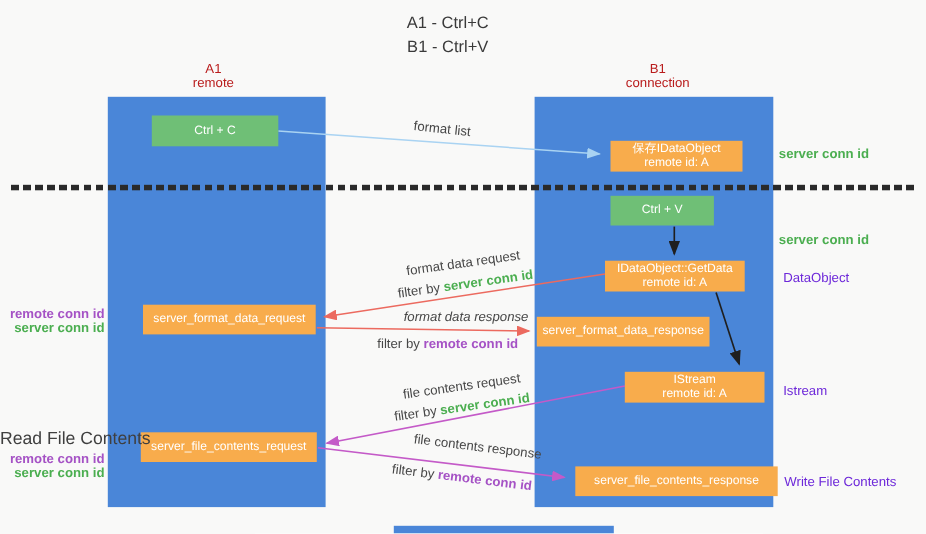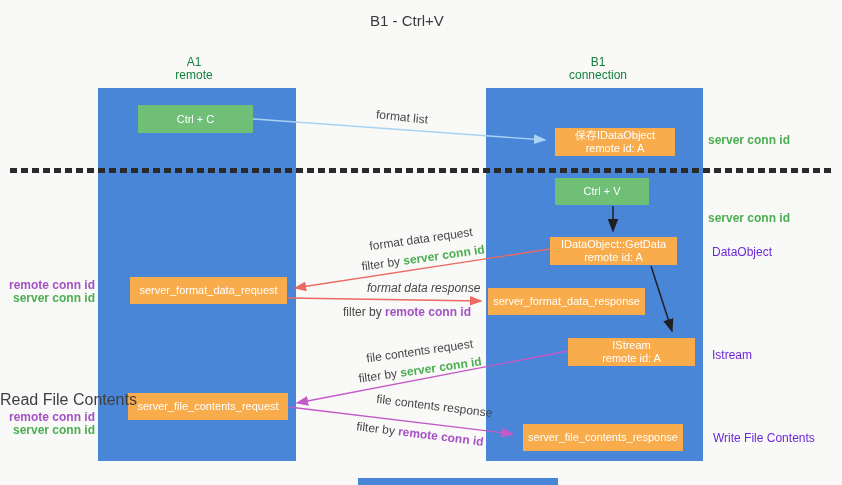--- a/index.html
+++ b/index.html
@@ -7,21 +7,21 @@
     position:relative; width:842px; height:485px;
     background:#f9f9f8; overflow:hidden;
     font-family:"Liberation Sans", sans-serif;
   }
   .title {
     position:absolute; left:257px; top:10px; width:300px;
     text-align:center; font-size:15px; color:#3a3a3a; line-height:22px;
   }
   .col-header {
     position:absolute; width:120px; text-align:center;
-    font-size:12px; color:#15803d; line-height:13px;
+    font-size:12px; color:#b91c1c; line-height:13px;
   }
   .lane { position:absolute; background:#4a86d8; }
   .divider {
     position:absolute; left:10px; top:168px; width:822px; height:5px;
     background:repeating-linear-gradient(90deg,#2a2a2a 0 7px,transparent 7px 11px);
   }
   .node {
     position:absolute; display:flex; flex-direction:column;
     align-items:center; justify-content:center; text-align:center;
     color:#ffffff; font-size:11px; line-height:13px; white-space:nowrap;
@@ -45,20 +45,21 @@
     font-size:16px; color:#3f3f3f; white-space:nowrap;
   }
   .bottom-bar { position:absolute; left:358px; top:478px; width:200px; height:7px; background:#4a86d8; }
 </style>
 </head>
 <body>
 
 <div class="canvas">
 
   <div class="title">
+    <div>A1 - Ctrl+C</div>
     <div>B1 - Ctrl+V</div>
   </div>
 
   <div class="col-header" style="left:134px; top:56px;">
     <div>A1</div>
     <div>remote</div>
   </div>
   <div class="col-header" style="left:538px; top:56px;">
     <div>B1</div>
     <div>connection</div>
@@ -121,21 +122,21 @@
 
   <div class="node orange" style="left:568px; top:338px; width:127px; height:28px;">
     <div>IStream</div>
     <div>remote id: A</div>
   </div>
 
   <div class="node orange" style="left:128px; top:393px; width:160px; height:27px;">
     <div>server_file_contents_request</div>
   </div>
 
-  <div class="node orange" style="left:523px; top:424px; width:160px; height:27px;">
+  <div class="node orange" style="left:523px; top:424px; width:184px; height:27px;">
     <div>server_file_contents_response</div>
   </div>
 
   <div class="lbl rot-p6" style="left:376px; top:110px;">format list</div>
 
   <div class="lbl rot-n8" style="left:369px; top:232px;">format data request</div>
   <div class="lbl rot-n8" style="left:361px; top:251px;"><span>filter by </span><span class="b-green">server conn id</span></div>
 
   <div class="lbl" style="left:367px; top:281px;font-style:italic;">format data response</div>
   <div class="lbl" style="left:343px; top:305px;"><span>filter by </span><span class="b-purple">remote conn id</span></div>

